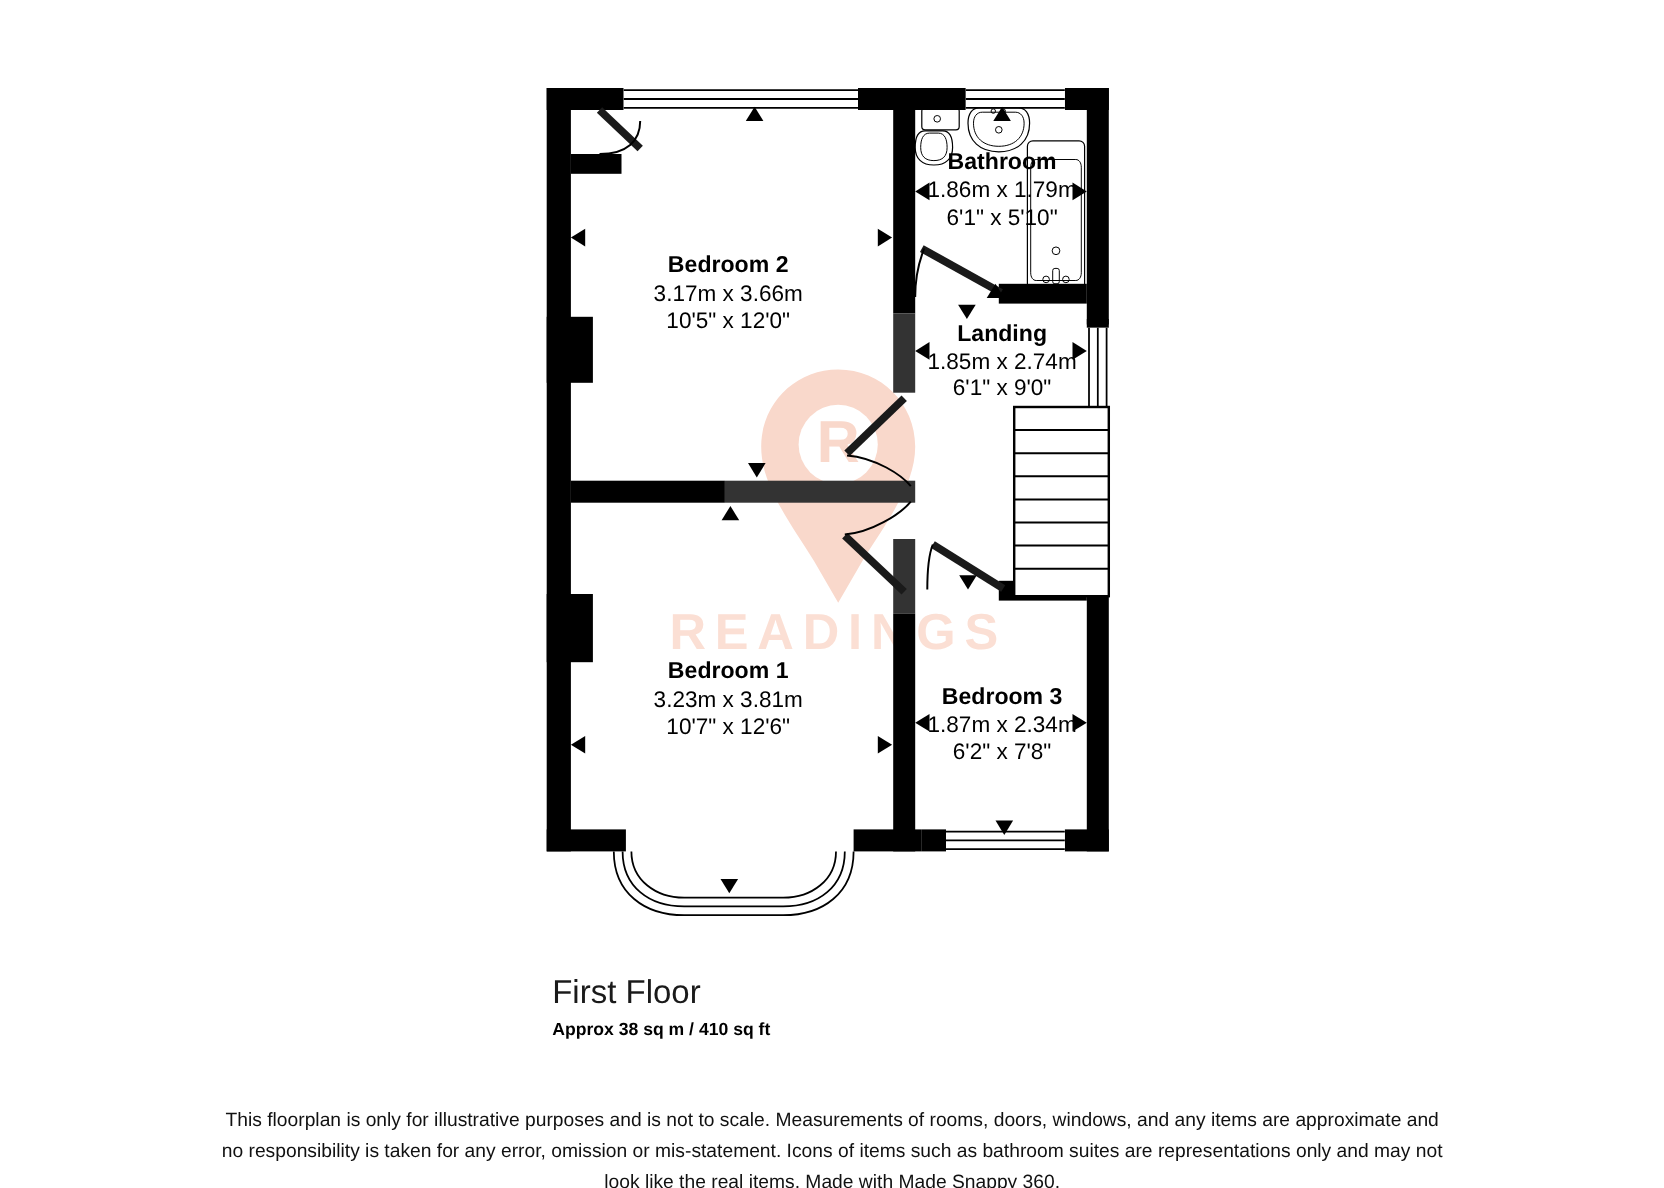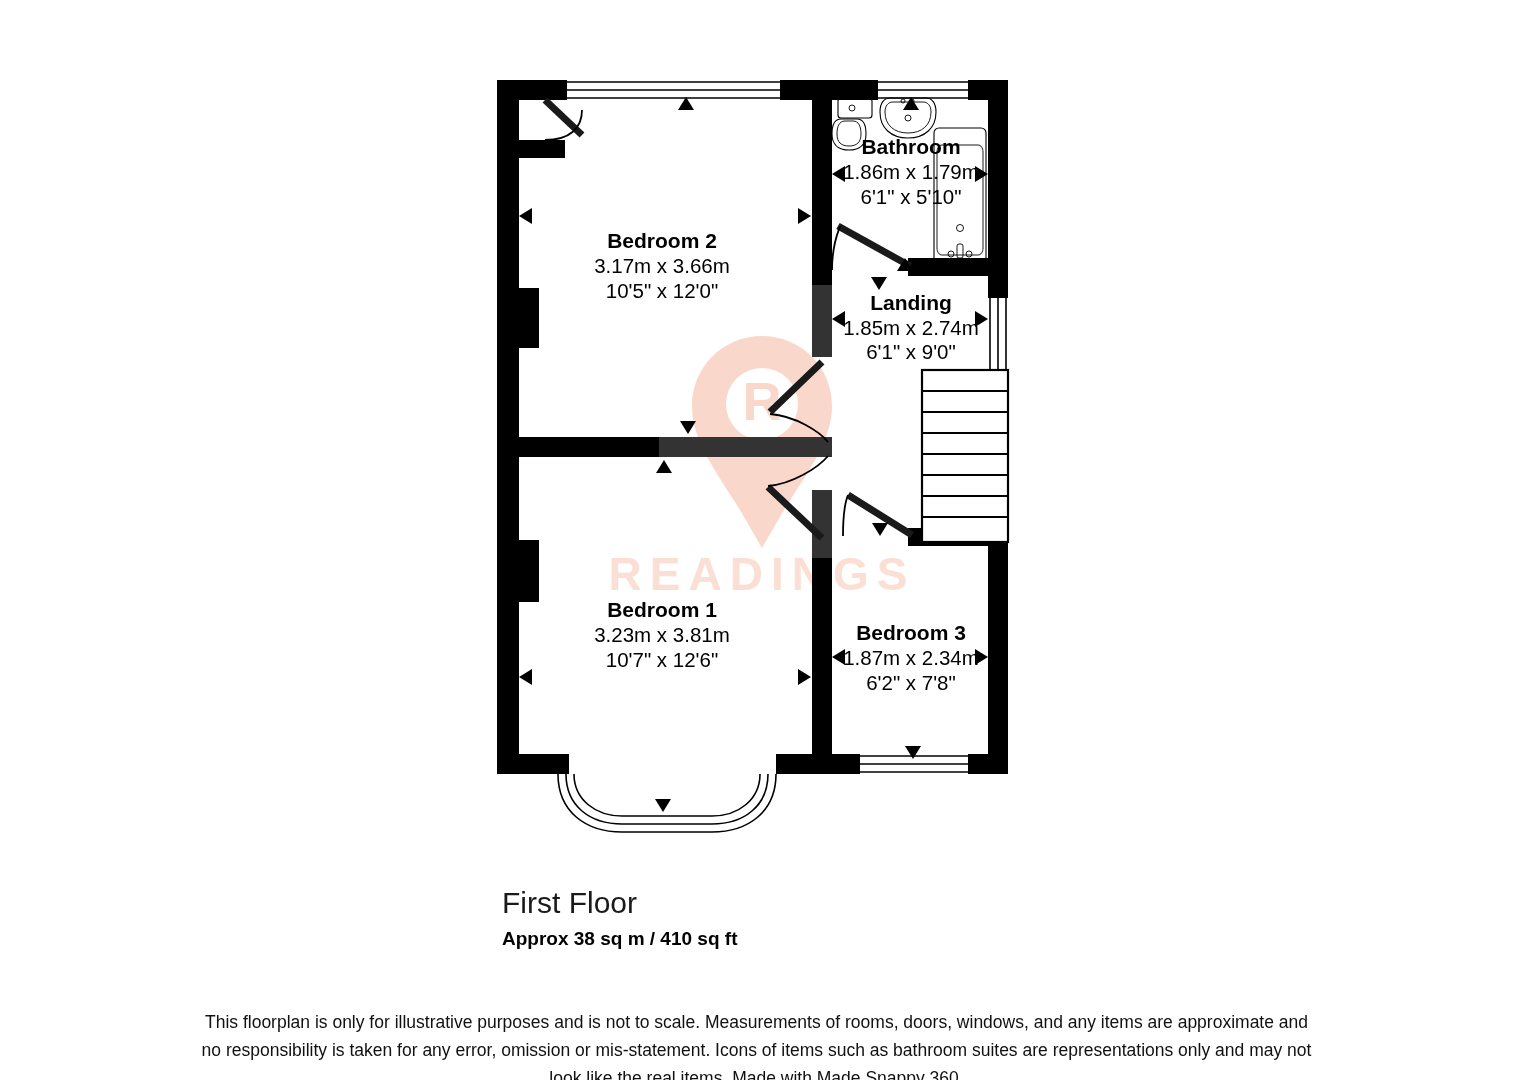--- a/index.html
+++ b/index.html
@@ -81,21 +81,21 @@
     font-weight: normal;
     color: #1a1a1a;
     margin: 0;
     padding: 0;
     text-align: left;
     padding-left: 502px;
     line-height: 1.15;
   }
   #floor-area {
     font-family: "Liberation Sans", sans-serif;
-    font-size: 19px;
+    font-size: 16px;
     font-weight: bold;
     color: #000000;
     margin: 7px 0 0 0;
     text-align: left;
     padding-left: 502px;
   }
   #disclaimer {
     margin: 58px auto 0 auto;
     width: 1120px;
     font-family: "Liberation Sans", sans-serif;

